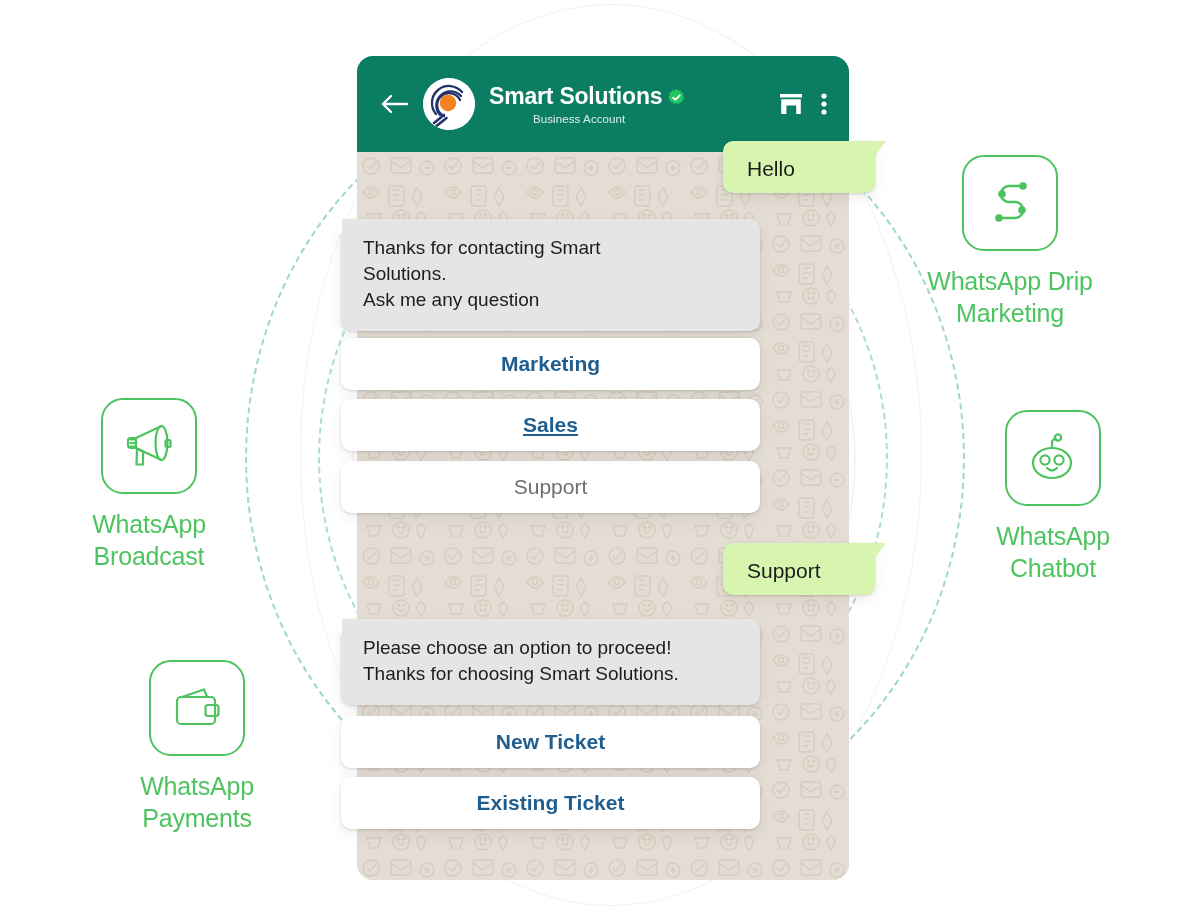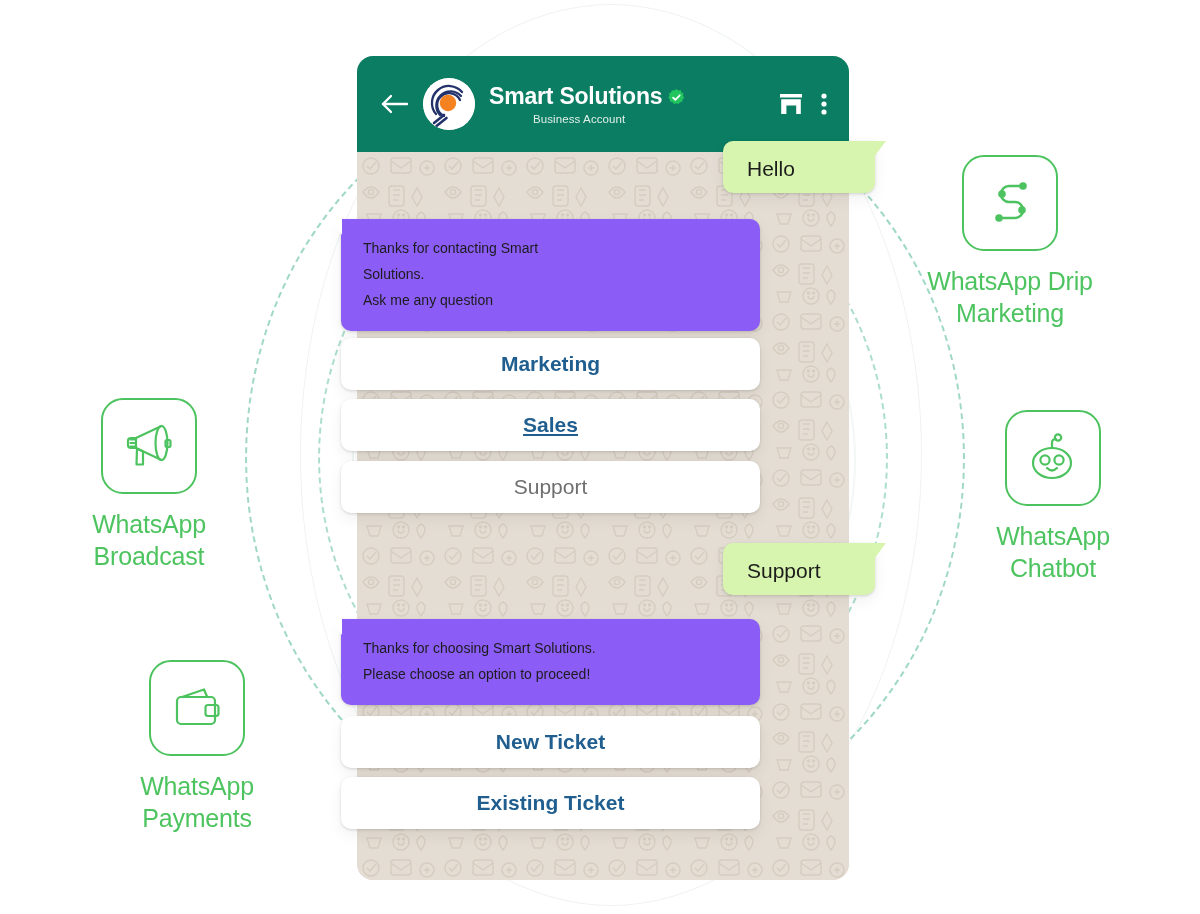--- a/index.html
+++ b/index.html
@@ -154,25 +154,25 @@
     pointer-events: none;
   }
   #messages > * { pointer-events: auto; }
 
   .bubble {
     position: absolute;
     box-sizing: border-box;
     box-shadow: 0 1px 3px rgba(0,0,0,.14), 0 6px 16px rgba(0,0,0,.06);
   }
   .bubble-in {
-    background: #8b5cf6;
+    background: #e5e5e5;
     border-radius: 10px;
     border-top-left-radius: 0;
     color: #1c1c1c;
-    font-size: 14px;
+    font-size: 19px;
     line-height: 26px;
     padding: 16px 22px 18px 22px;
   }
   .bubble-in::before {
     content: "";
     position: absolute;
     left: -11px;
     top: 0;
     width: 12px;
     height: 16px;
@@ -351,22 +351,22 @@
     </div>
     <div class="option-btn option-muted" style="left:341px; top:461px; width:419px; height:52px;">
       <span>Support</span>
     </div>
 
     <div class="bubble bubble-out" style="left:723px; top:543px; width:152px; height:52px;">
       <span>Support</span>
     </div>
 
     <div class="bubble bubble-in" style="left:341px; top:619px; width:419px;">
+      <div>Please choose an option to proceed!</div>
       <div>Thanks for choosing Smart Solutions.</div>
-      <div>Please choose an option to proceed!</div>
     </div>
 
     <div class="option-btn option-primary" style="left:341px; top:716px; width:419px; height:52px;text-align:center;">
       <span>New Ticket</span>
     </div>
     <div class="option-btn option-primary" style="left:341px; top:777px; width:419px; height:52px;">
       <span>Existing Ticket</span>
     </div>
   </div>
 

